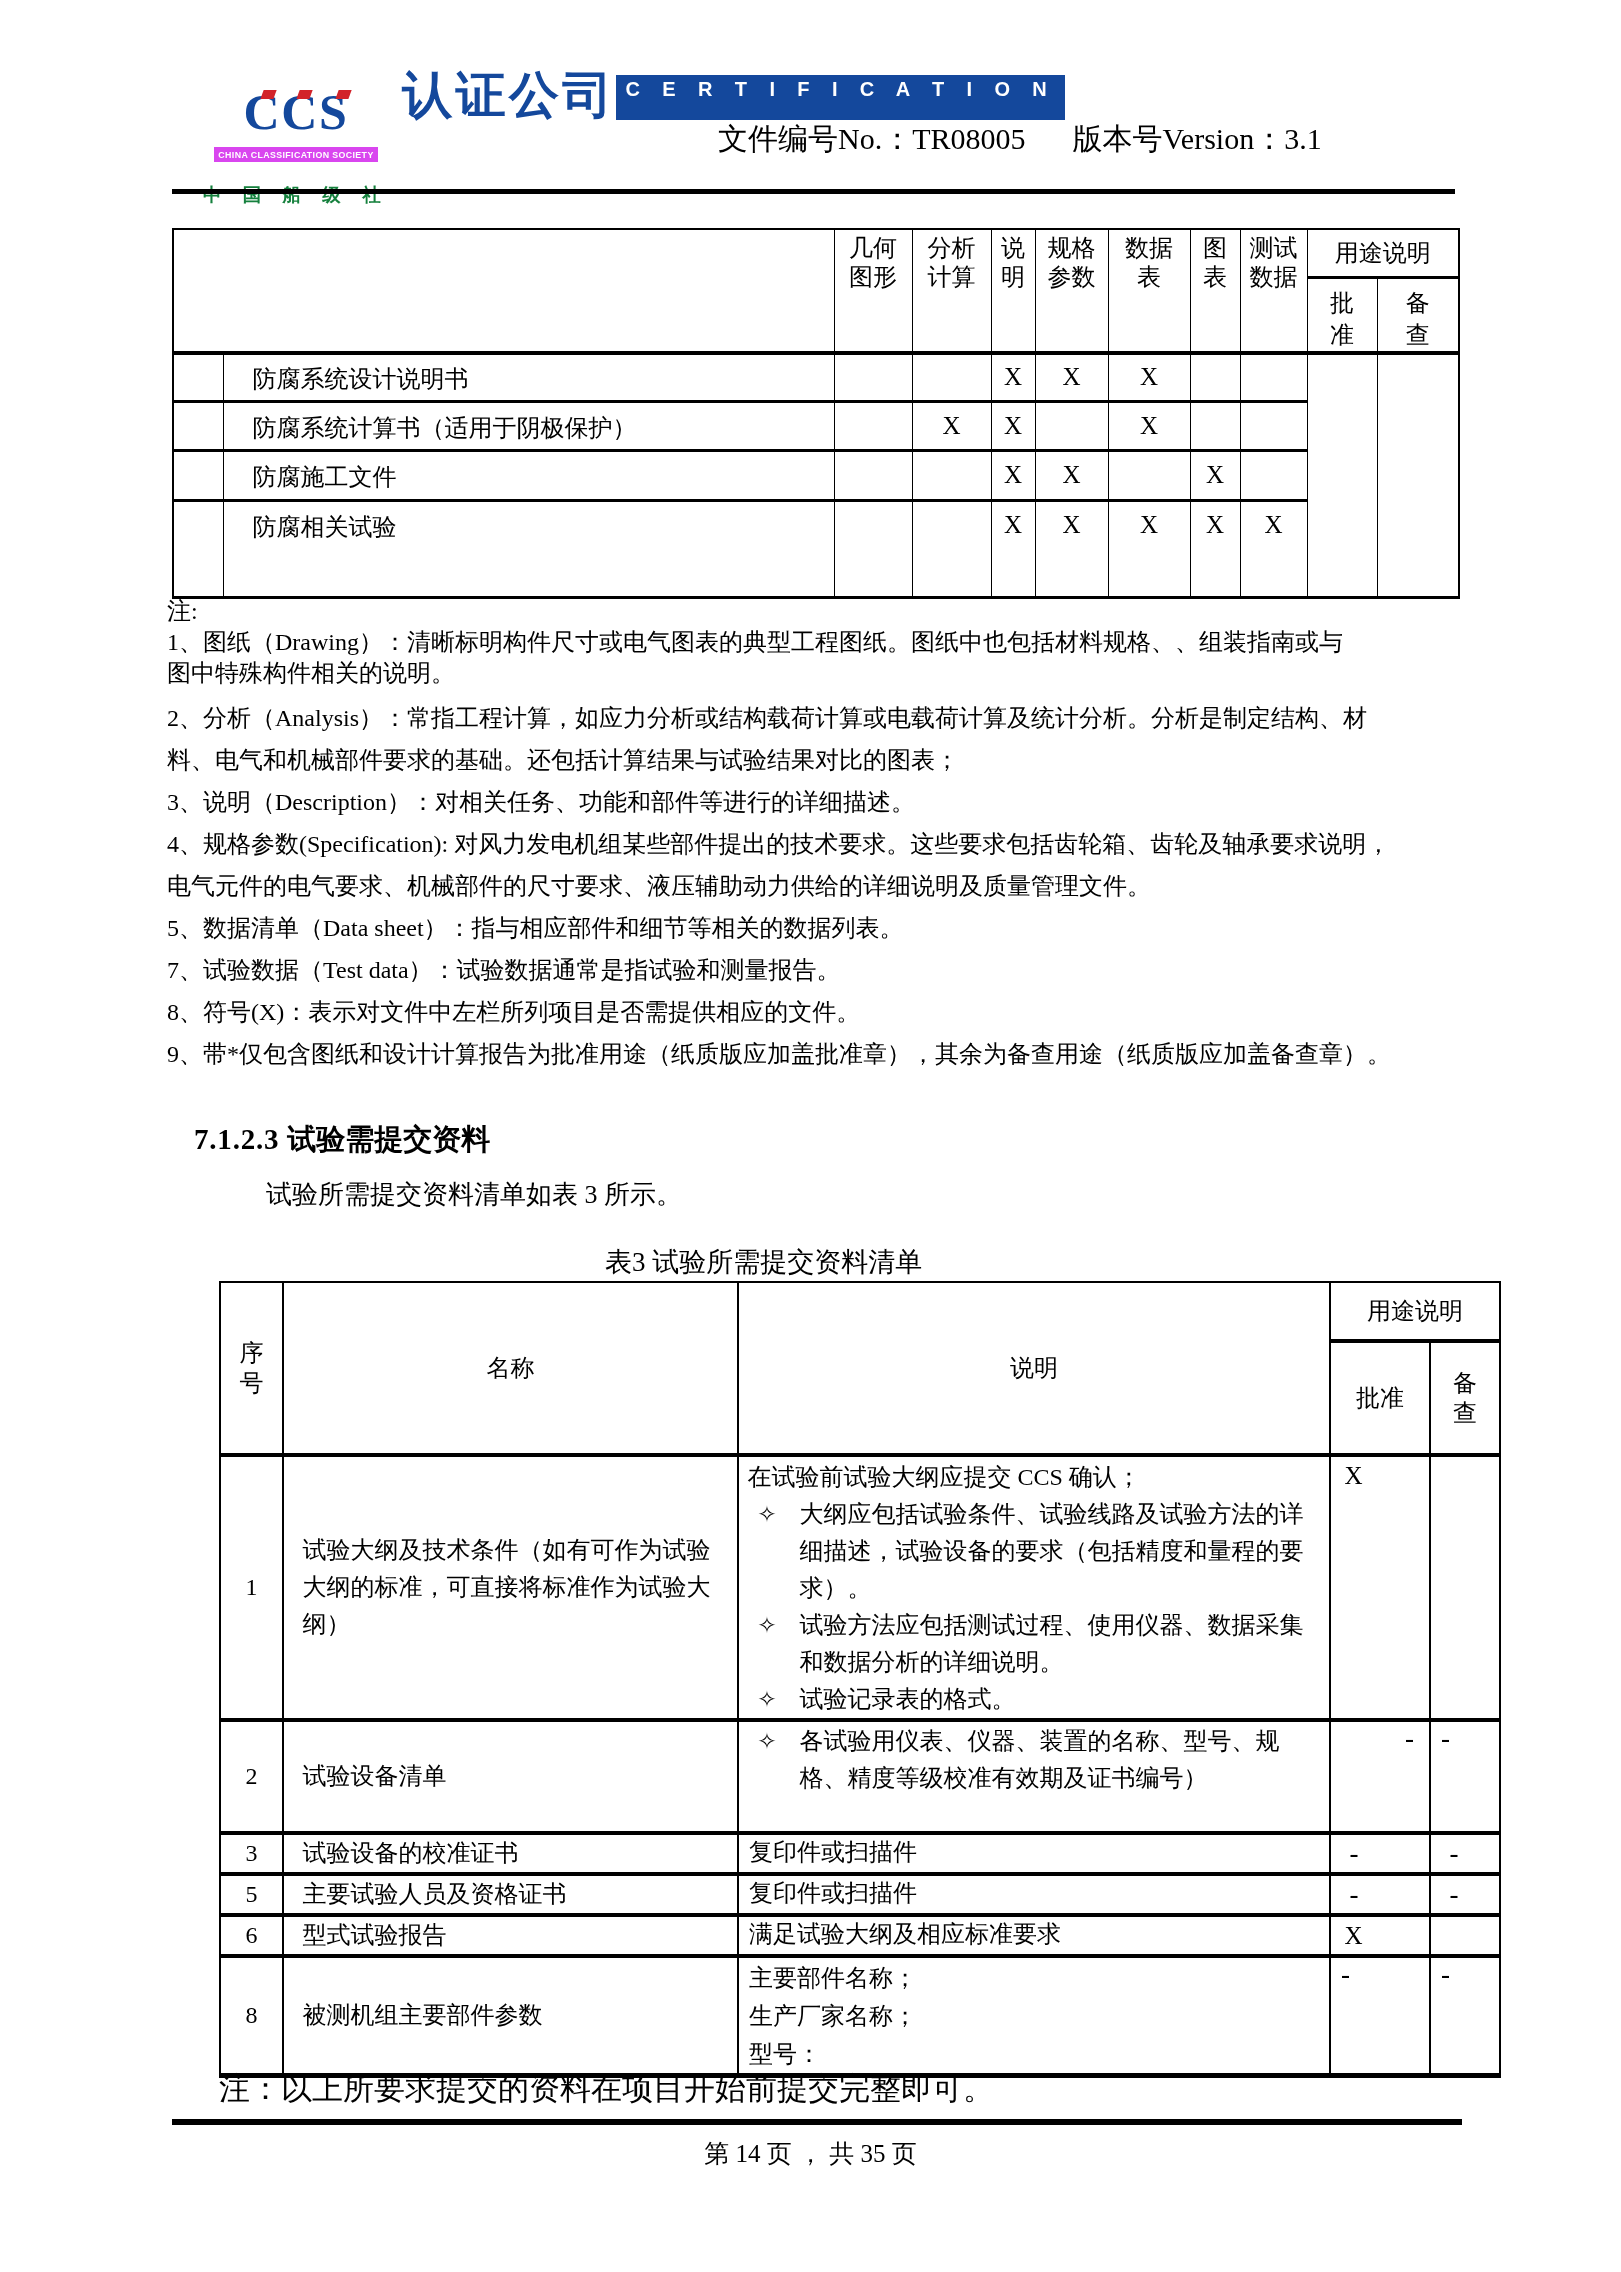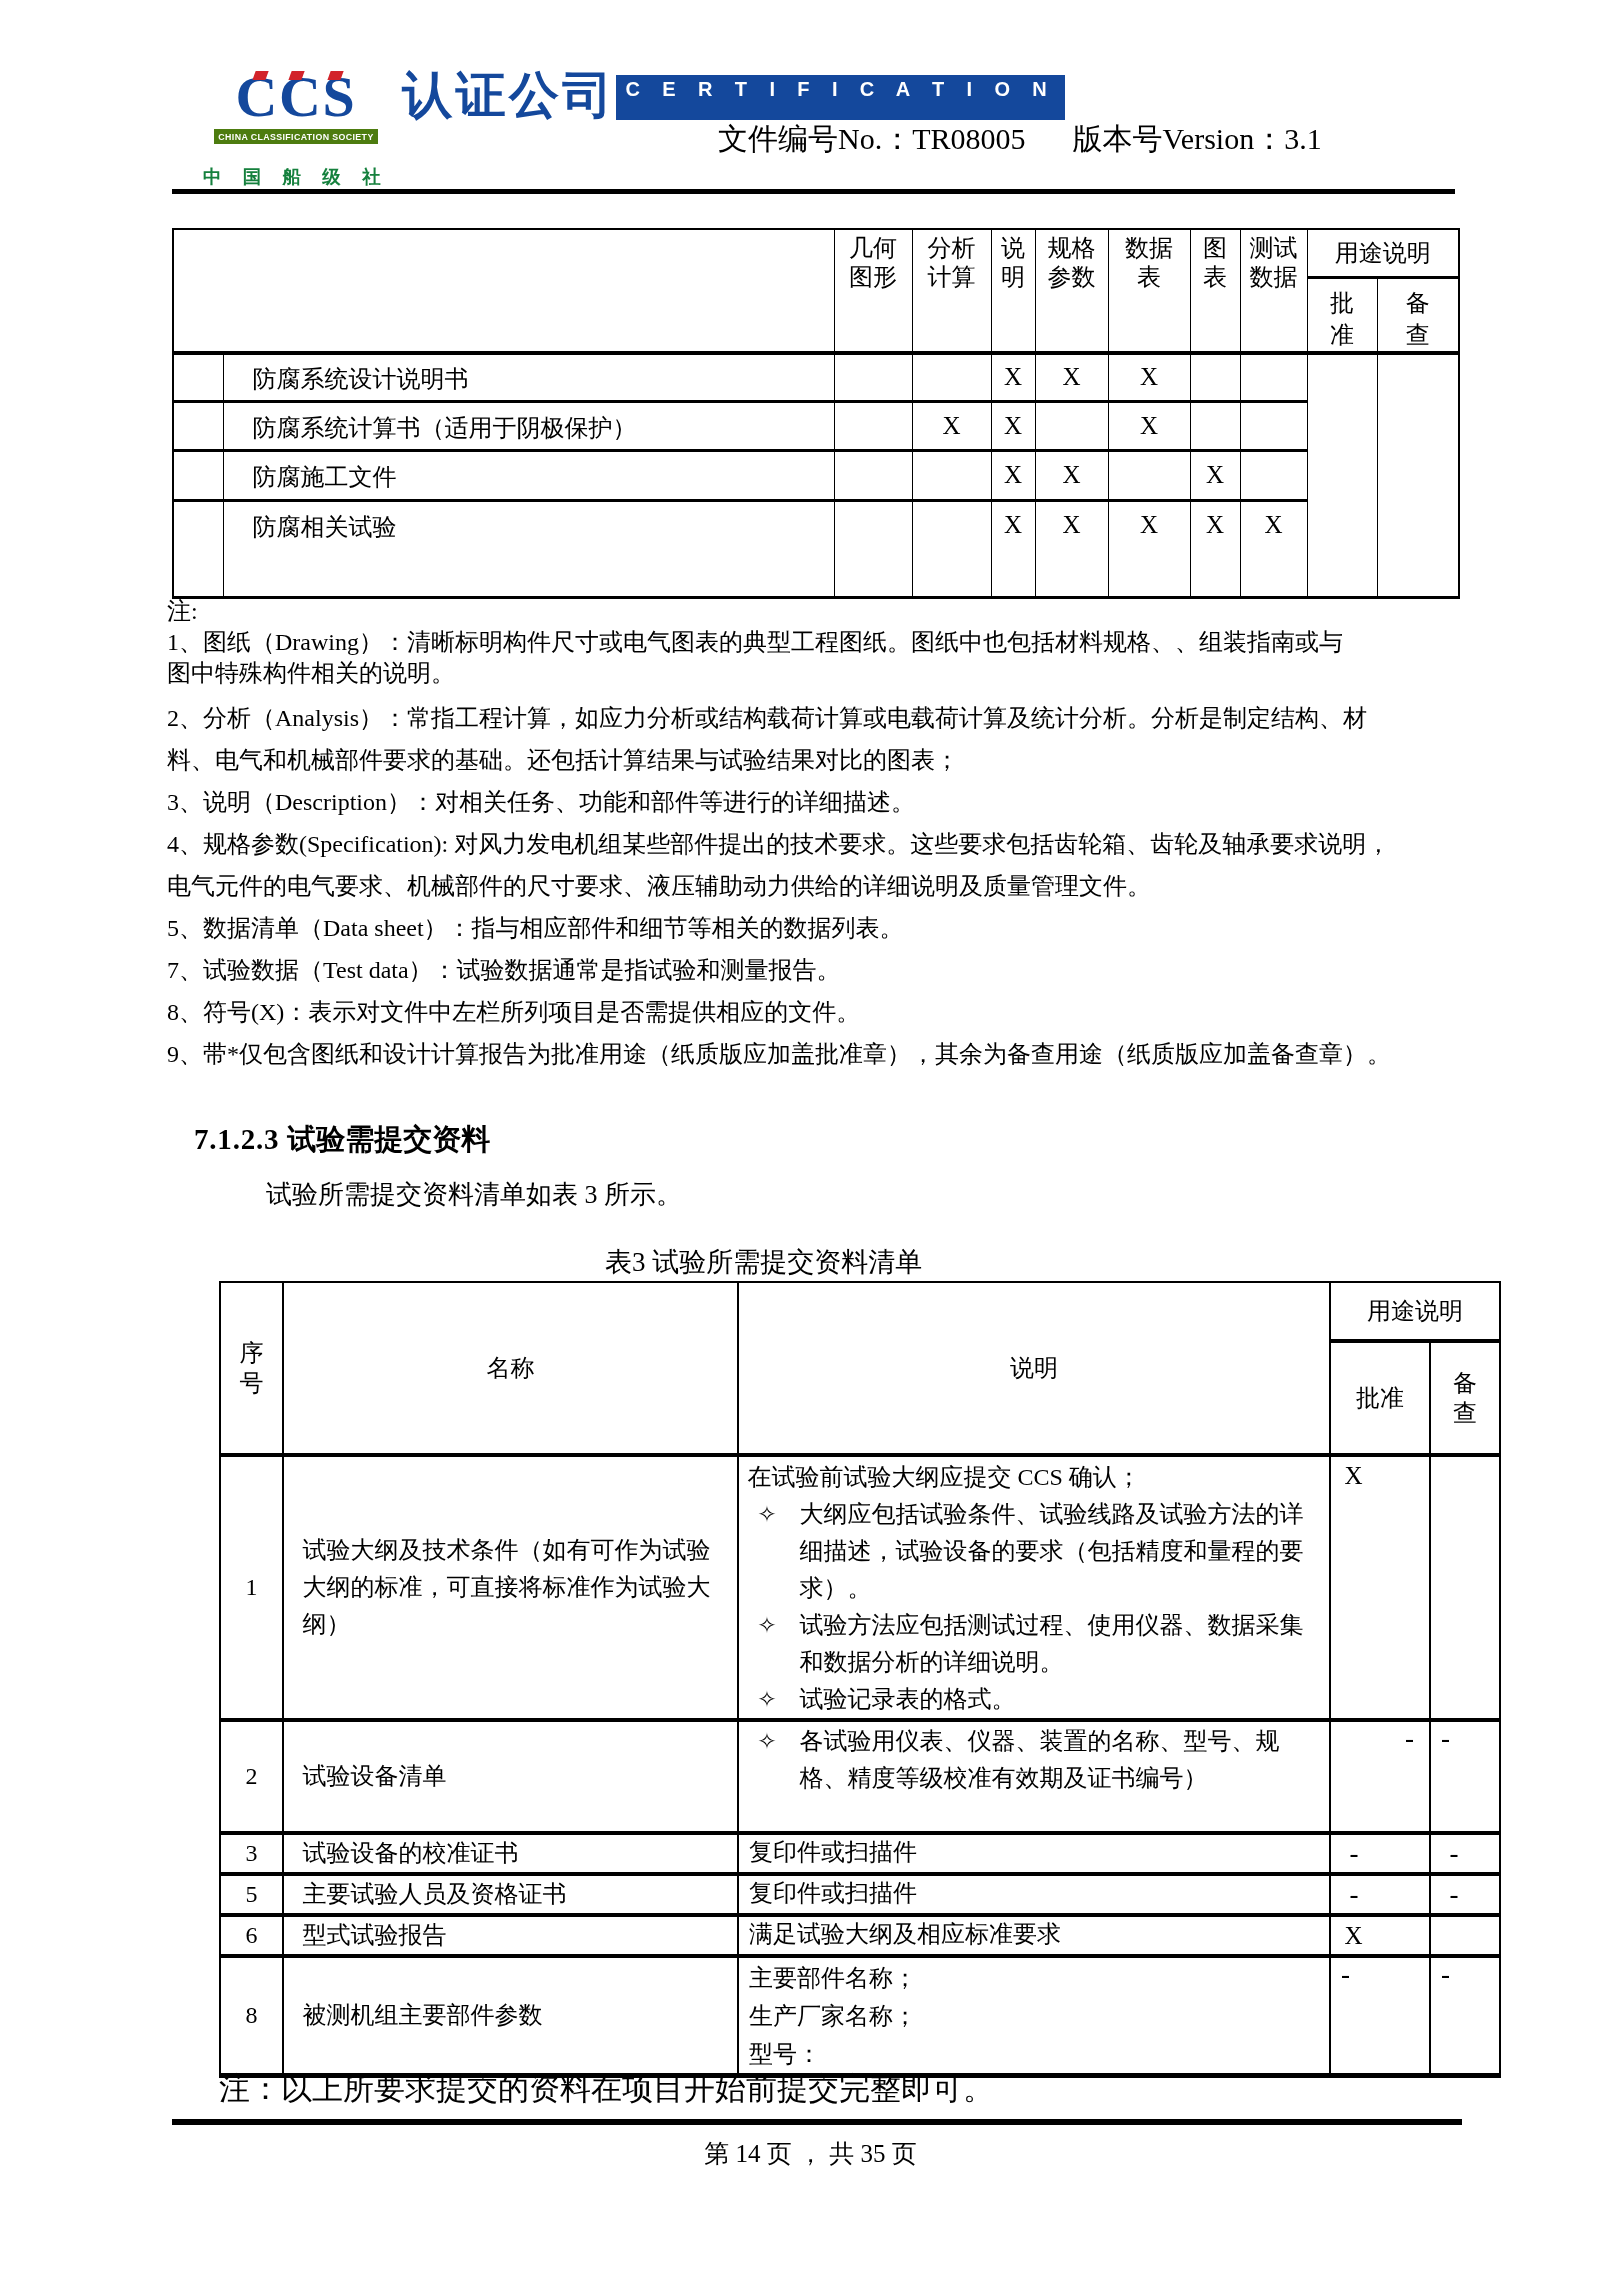--- a/index.html
+++ b/index.html
@@ -7,24 +7,24 @@
   .page {
     position:relative; width:1621px; height:2273px; background:#ffffff;
     font-family:"Liberation Serif","DejaVu Serif",serif; color:#000;
     margin:0 auto; overflow:hidden;
   }
   .pre { white-space:pre-line; }
 
   
   .logo { position:absolute; left:203px; top:70px; display:flex; align-items:flex-start; gap:13.4px; }
   .logo-left { display:flex; flex-direction:column; align-items:center; }
-  .ccs { position:relative; font-weight:bold; font-size:58px; line-height:0.92; color:#14489c; letter-spacing:1.7px; font-family:"Liberation Serif",serif; }
+  .ccs { position:relative; font-weight:bold; font-size:50px; line-height:0.92; color:#14489c; letter-spacing:1.7px; font-family:"Liberation Serif",serif;margin-top:19px; }
   .red-notch { position:absolute; top:0.8px; width:12.6px; height:9.2px; background:#d2232a; transform:skewX(-20deg); }
   .rn1{left:18.4px;} .rn2{left:55px;} .rn3{left:94px;}
-  .soc-bar { margin-top:6px; background:#4d7c0f; color:#fff; font-family:"Liberation Sans",sans-serif; font-weight:bold; font-size:8.8px; letter-spacing:0.4px; padding:2.5px 4.2px; white-space:nowrap;text-align:right; }
+  .soc-bar { margin-top:12px; background:#d946ef; color:#fff; font-family:"Liberation Sans",sans-serif; font-weight:bold; font-size:8.8px; letter-spacing:0.4px; padding:2.5px 4.2px; white-space:nowrap;text-align:right; }
   .soc-cn { margin-top:20px; color:#15803d; font-weight:bold; font-size:18.4px; letter-spacing:8.4px; white-space:nowrap; }
   .logo-right { display:flex; flex-direction:row; }
   .company { color:#14489c; font-weight:bold; font-size:50px; line-height:1.0; letter-spacing:3.3px; white-space:nowrap; }
   .cert-bar { margin-top:5px; background:#14489c; color:#fff; font-family:"Liberation Sans",sans-serif; font-weight:bold; font-size:20px; letter-spacing:8.4px; padding:3.3px 10px; white-space:nowrap; }
   .doc-line { position:absolute; left:718px; top:119px; font-size:30px; white-space:nowrap; }
   .doc-line .gap { display:inline-block; width:47px; }
   .header-rule { position:absolute; left:172px; top:189px; width:1283px; height:5px; background:#000; }
 
   
   table { border-collapse:collapse; table-layout:fixed; }

